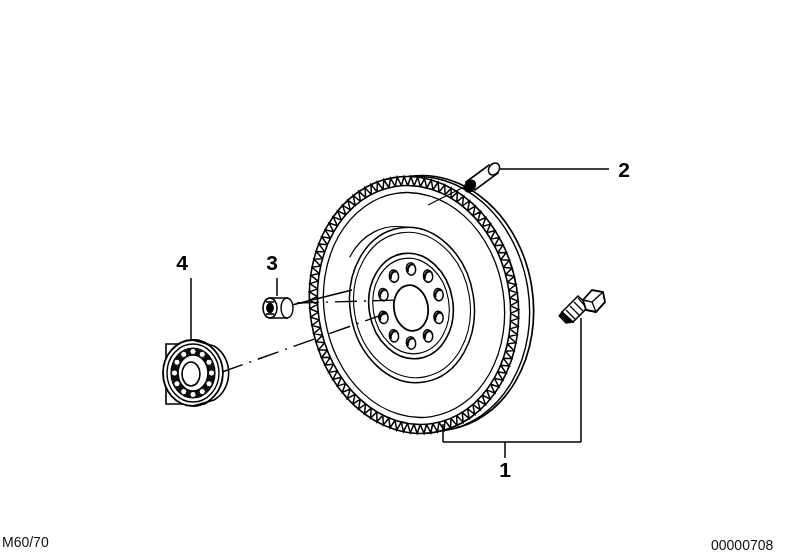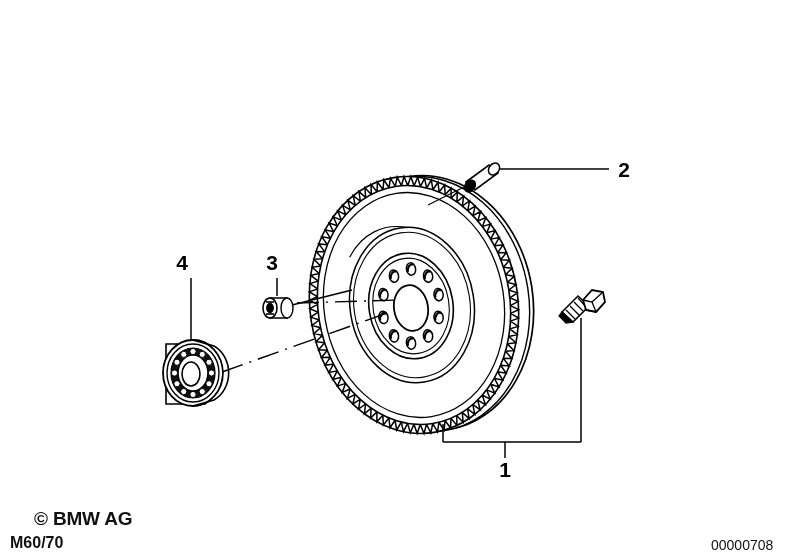--- a/index.html
+++ b/index.html
@@ -32,23 +32,22 @@
   #copyright-notice {
     left: 34px;
     top: 508px;
     font-size: 19px;
     font-weight: bold;
     letter-spacing: -0.2px;
   }
   #model-code {
     left: 2px;
     top: 534px;
-    font-size: 16px;
-    font-weight: bold;
-    margin-left: 8px;
+    font-size: 14px;
+    font-weight: normal;
   }
   #diagram-id {
     left: 711px;
     top: 537px;
     font-size: 14px;
     font-weight: normal;
   }
   .callout-label {
     font-family: "Liberation Sans", sans-serif;
     font-size: 21px;
@@ -212,19 +211,18 @@
       <g>
         <text class="callout-label" x="505" y="477" text-anchor="middle">1</text>
         <text class="callout-label" x="624" y="177" text-anchor="middle">2</text>
         <text class="callout-label" x="272" y="270" text-anchor="middle">3</text>
         <text class="callout-label" x="182" y="270" text-anchor="middle">4</text>
       </g>
 
     </g>
   </svg>
 
-  <div class="footer-text" id="copyright-notice">© BMW AG</div>
 
   <div class="footer-text" id="model-code">M60/70</div>
 
   <div class="footer-text" id="diagram-id">00000708</div>
 
 </div>
 
 </body></html>

